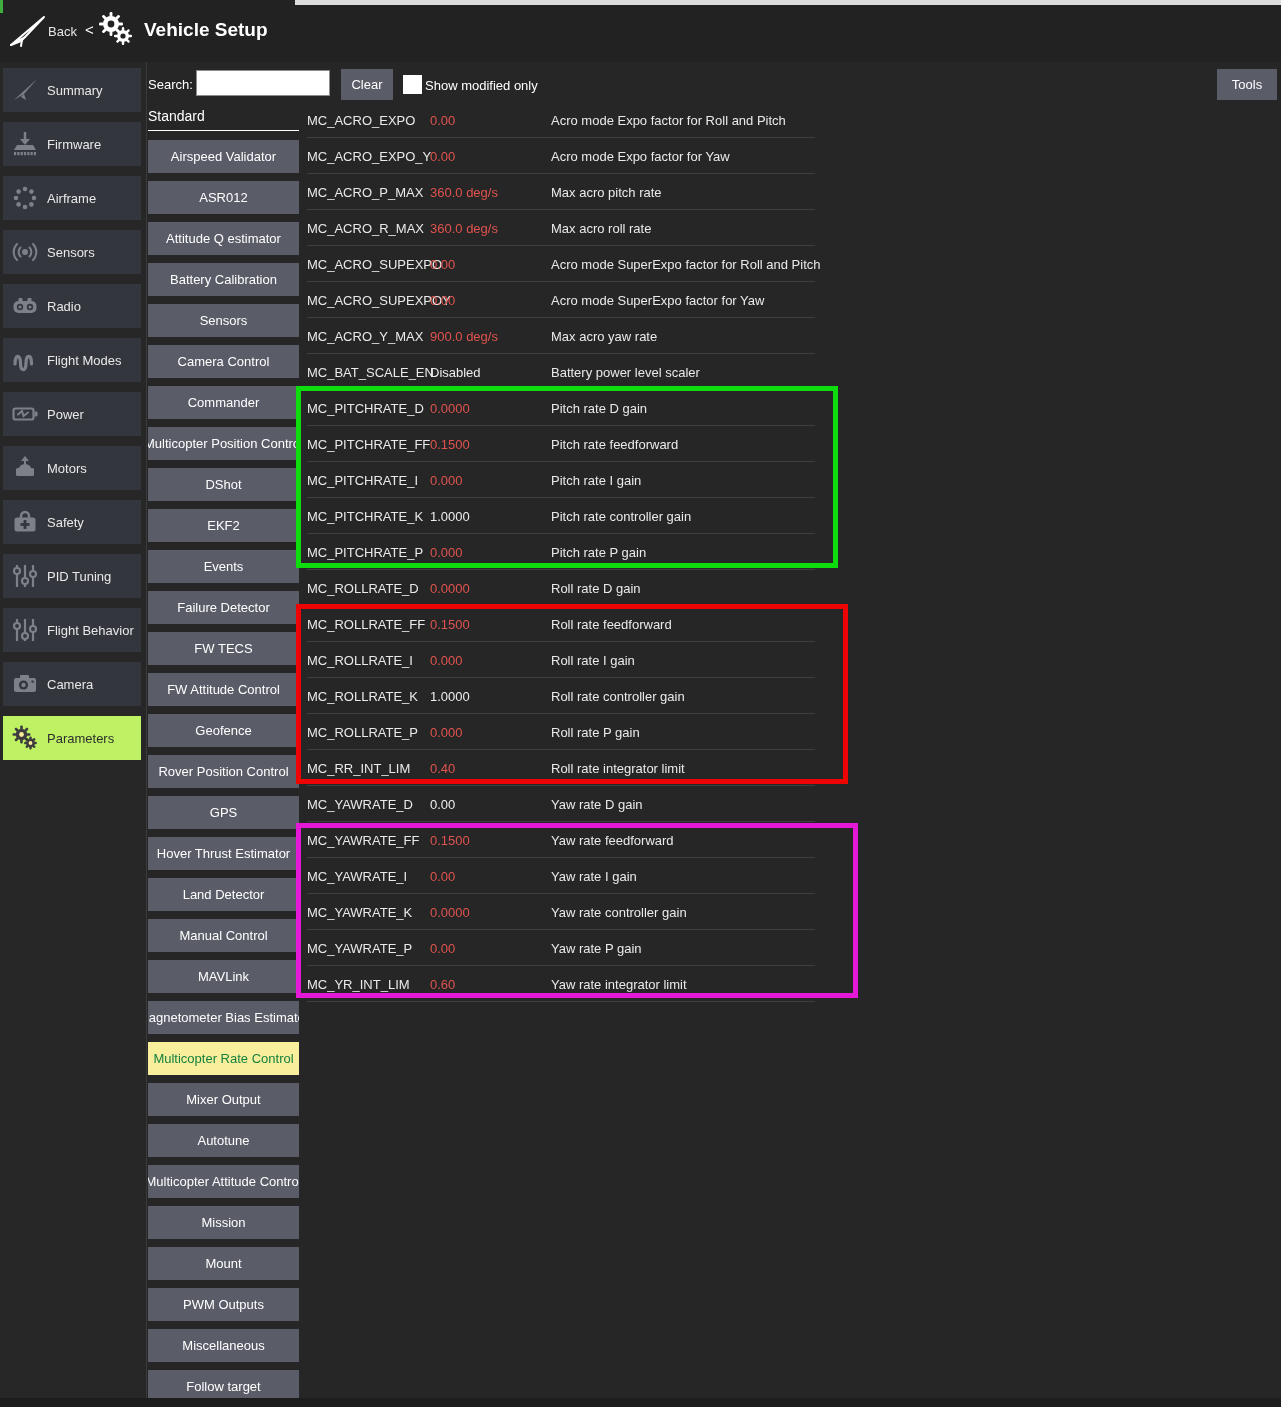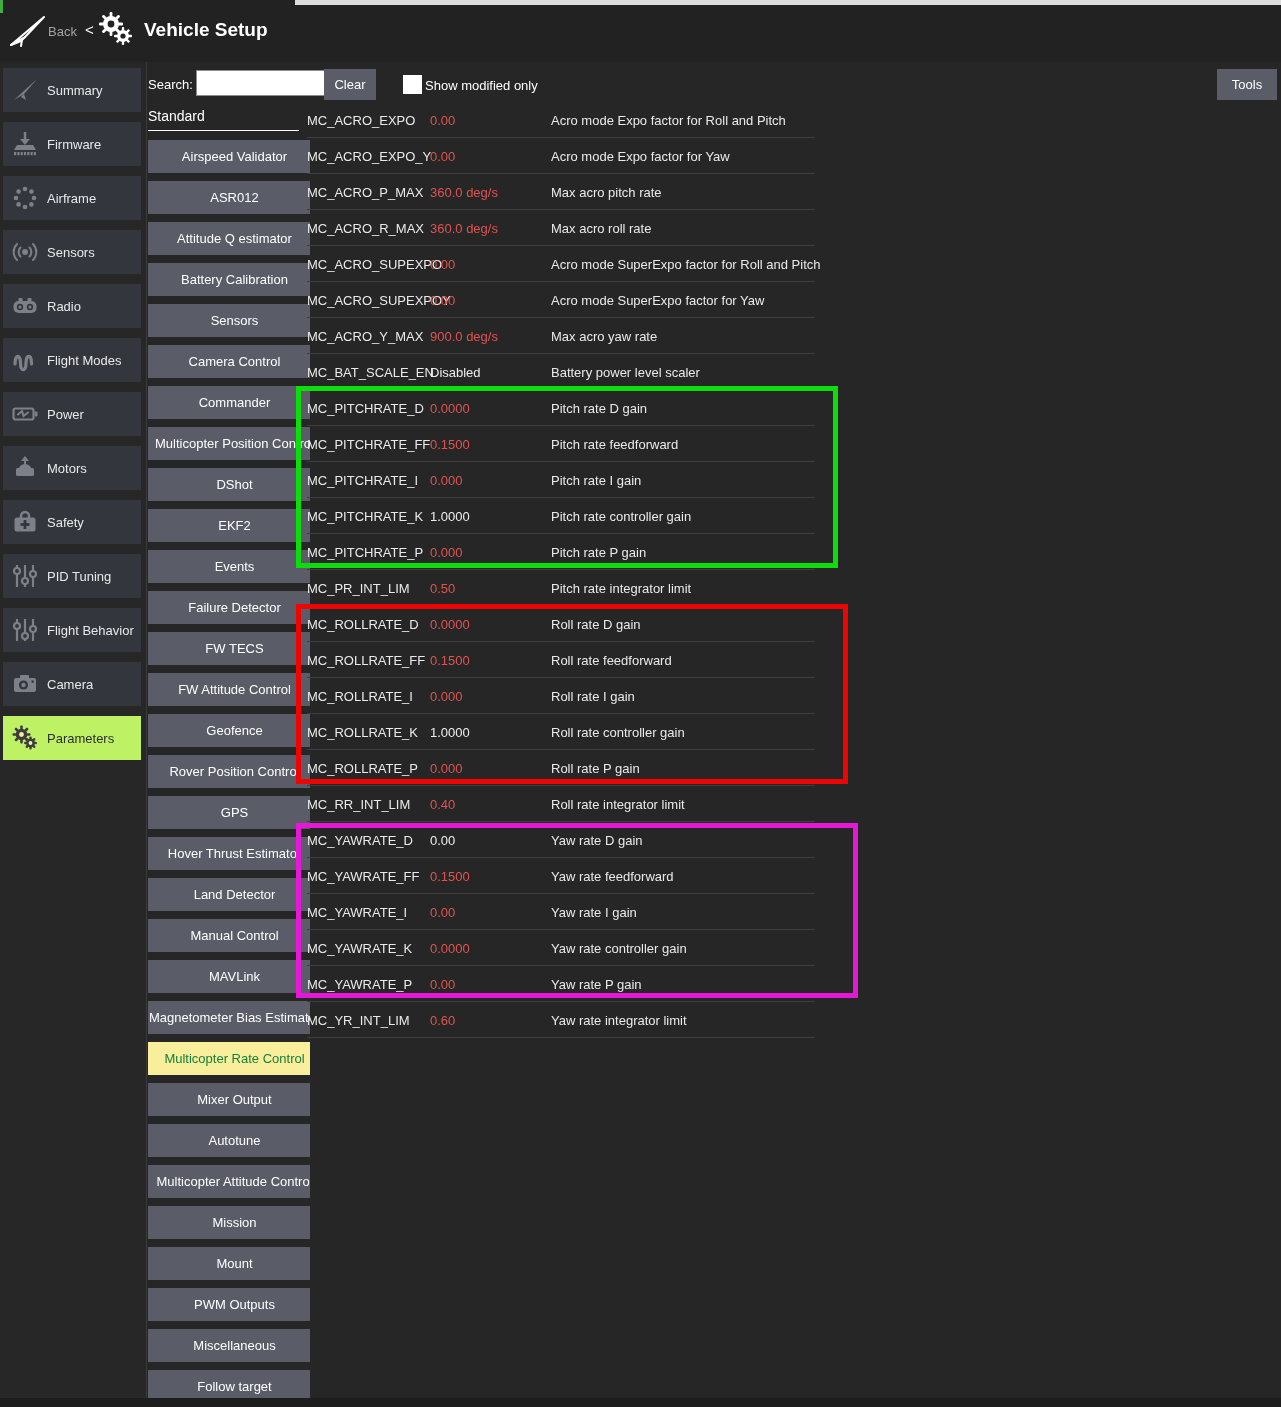--- a/index.html
+++ b/index.html
@@ -6,47 +6,47 @@
   body{width:1281px;height:1407px;position:relative;overflow:hidden;background:#262626;
        font-family:"Liberation Sans",sans-serif;color:#eaeaea;}
   .abs{position:absolute;}
   
   #top-strip{top:0;left:295px;width:986px;height:5px;background:#dcdcdc;z-index:50;}
   #edge-green{top:0;left:0;width:3px;height:13px;background:#3fae3f;z-index:51;}
   #bottom-strip{left:0;top:1398px;width:1281px;height:9px;background:#1d1d1d;z-index:40;}
   
   #header{top:0;left:0;width:1281px;height:62px;background:#222222;}
   #logo-plane{left:8px;top:14px;}
-  #back-label{left:48px;top:24px;font-size:13px;color:#a3a3a3;}
+  #back-label{left:48px;top:24px;font-size:13px;color:#e5e5e5;}
   #header-chevron{left:85px;top:21px;font-size:15px;color:#ffffff;}
   #header-gears{left:96px;top:11px;}
   #page-title{left:144px;top:19px;font-size:19px;color:#ffffff;font-weight:bold;}
   
   #sidebar{left:0;top:62px;width:147px;height:1336px;background:#272727;border-right:1px solid #3a3a3a;
            box-sizing:border-box;padding-top:6px;}
   .tile{width:138px;height:44px;margin:0 0 10px 3px;background:#34363d;display:flex;align-items:center;cursor:pointer;}
   .tile .ticon{width:44px;display:flex;justify-content:center;align-items:center;flex:none;}
   .tile .tlabel{font-size:13px;color:#e8e8e8;white-space:nowrap;text-align:center;}
   .tile.selected{background:#bef264;}
   .tile.selected .tlabel{color:#2e2e2e;}
   
   #search-label{left:148px;top:77px;font-size:13px;color:#ffffff;}
   #search-input{left:196px;top:70px;width:134px;height:26px;background:#ffffff;border:1px solid #8b8b8b;
                 box-sizing:border-box;font-size:13px;padding:0 4px;color:#222;}
   .gbtn{background:#5a5d68;color:#ffffff;border:none;font-size:13px;font-family:inherit;cursor:pointer;}
-  #clear-btn{left:324px;top:69px;width:52px;height:31px;}
+  #clear-btn{left:341px;top:69px;width:52px;height:31px;}
   #modified-checkbox{left:403px;top:75px;width:19px;height:19px;background:#ffffff;cursor:pointer;}
   #modified-label{left:425px;top:78px;font-size:13px;color:#ffffff;}
   #tools-btn{left:1217px;top:69px;width:60px;height:31px;}
   
   #groups-header{left:148px;top:108px;font-size:14px;color:#ffffff;}
   #groups-underline{left:148px;top:130px;width:151px;height:1px;background:#ffffff;}
   #groups{left:148px;top:140px;width:151px;}
   .grp{width:151px;height:33px;margin-bottom:8px;background:#5a5d68;color:#ffffff;font-size:13px;
-       display:flex;align-items:center;justify-content:center;overflow:hidden;white-space:nowrap;cursor:pointer;padding-left:11px;}
+       display:flex;align-items:center;justify-content:center;overflow:hidden;white-space:nowrap;cursor:pointer;}
   .grp.selected{background:#f8ee9c;color:#15803d;}
   
   #params{left:300px;top:102px;width:516px;}
   .prow{height:36px;position:relative;cursor:pointer;}
   .prow::after{content:"";position:absolute;left:7px;bottom:0;width:508px;height:1px;background:#3e3e40;}
   .prow span{position:absolute;top:50%;transform:translateY(-50%);font-size:13px;white-space:nowrap;}
   .pname{left:7px;color:#eaeaea;}
   .pval{left:130px;color:#ededed;}
   .pval.red{color:#e0534f;}
   .pdesc{left:251px;color:#eaeaea;}
@@ -389,25 +389,20 @@
       <span class="pname">MC_PITCHRATE_K</span>
       <span class="pval">1.0000</span>
       <span class="pdesc">Pitch rate controller gain</span>
     </div>
   <div class="prow">
       <span class="pname">MC_PITCHRATE_P</span>
       <span class="pval red">0.000</span>
       <span class="pdesc">Pitch rate P gain</span>
     </div>
   <div class="prow">
-      <span class="pname">MC_PR_INT_LIM</span>
-      <span class="pval red">0.50</span>
-      <span class="pdesc">Pitch rate integrator limit</span>
-    </div>
-  <div class="prow">
       <span class="pname">MC_ROLLRATE_D</span>
       <span class="pval red">0.0000</span>
       <span class="pdesc">Roll rate D gain</span>
     </div>
   <div class="prow">
       <span class="pname">MC_ROLLRATE_FF</span>
       <span class="pval red">0.1500</span>
       <span class="pdesc">Roll rate feedforward</span>
     </div>
   <div class="prow">

